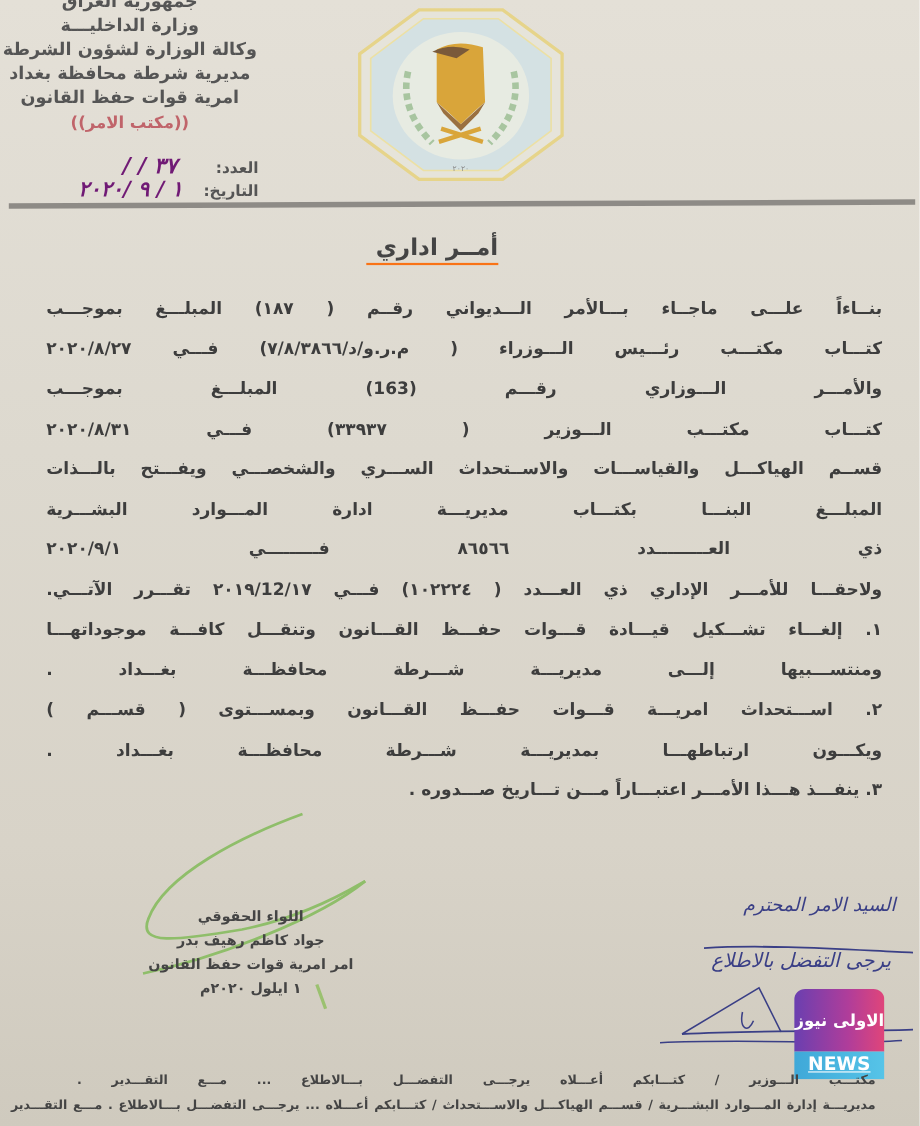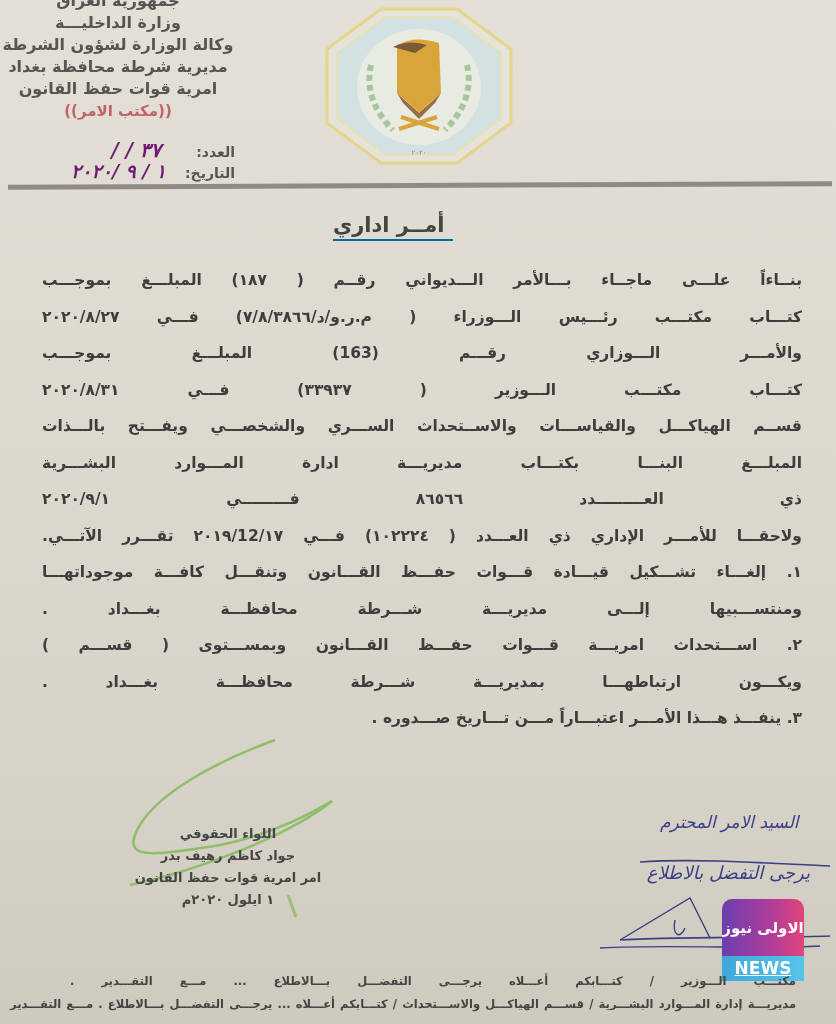--- a/index.html
+++ b/index.html
@@ -10,21 +10,21 @@
   }
   .header-block{position:absolute;right:598px;top:0;width:240px;text-align:center;direction:rtl;
     font-weight:bold;font-size:16px;line-height:22px;color:#555;}
   .header-block .line{display:block;white-space:nowrap;}
   .header-block .red{color:#c0646a;font-size:15px;}
   .header-block .first{margin-top:-10px;}
   .ref{position:absolute;direction:rtl;font-weight:bold;font-size:14px;color:#555;}
   .hand{color:#701a75;font-family:"DejaVu Serif",serif;font-style:italic;}
   .logo{position:absolute;left:323px;top:5px;width:192px;height:162px;}
   .sep{position:absolute;left:8px;right:4px;top:183px;height:5px;background:#8e8b86;transform:rotate(-0.25deg);}
-  .title{position:absolute;left:333px;top:213px;width:120px;text-align:left;font-weight:bold;font-size:21px;color:#444;direction:rtl;border-bottom:2px solid #0369a1;padding-bottom:2px;}
+  .title{position:absolute;left:333px;top:213px;width:120px;text-align:right;font-weight:bold;font-size:21px;color:#444;direction:rtl;border-bottom:2px solid #f97316;padding-bottom:2px;}
   .body{position:absolute;left:42px;width:760px;top:268px;direction:rtl;}
   .body .ln{display:block;font-weight:bold;font-size:15.5px;color:#3d3d3d;height:36.5px;line-height:24px;
     text-align:justify;text-align-last:justify;white-space:nowrap;overflow:hidden;}
   .body .ln.last{text-align-last:right;}
   .sig{position:absolute;left:118px;top:823px;width:220px;direction:rtl;text-align:center;font-weight:bold;font-size:13px;line-height:22px;color:#444;}
   .sig span{display:block;}
   .footer{position:absolute;left:10px;right:40px;top:970px;direction:rtl;font-weight:bold;font-size:11.5px;color:#444;line-height:23px;}
   .footer span{display:block;white-space:nowrap;text-align:justify;text-align-last:justify;}
   .annot{position:absolute;direction:rtl;color:#3a3f86;font-family:"DejaVu Serif",serif;font-style:italic;font-size:17px;}
   .badge{position:absolute;left:722px;top:899px;width:82px;height:95px;border-radius:10px;overflow:hidden;}
@@ -95,21 +95,21 @@
   <path d="M178,160 L186,182" stroke="#9bc170" stroke-width="3" fill="none"></path>
 </svg>
 
 <div class="sig">
   <span>اللواء الحقوقي</span>
   <span>جواد كاظم رهيف بدر</span>
   <span>امر امرية قوات حفظ القانون</span>
   <span>١ ايلول ٢٠٢٠م</span>
 </div>
 
-<div class="annot" style="left:660px;top:812px;width:170px;text-align:left;">السيد الامر المحترم</div>
+<div class="annot" style="left:660px;top:812px;width:170px;text-align:center;">السيد الامر المحترم</div>
 <svg style="position:absolute;left:580px;top:840px;" width="256" height="120">
   <path d="M60,22 C120,18 200,24 250,26" stroke="#3a3f86" stroke-width="1.6" fill="none"></path>
   <path d="M40,100 C120,96 200,98 250,96" stroke="#3a3f86" stroke-width="1.6" fill="none"></path>
   <path d="M20,108 C100,104 180,110 240,106" stroke="#3a3f86" stroke-width="1.4" fill="none"></path>
   <path d="M40,100 L110,58 L130,98" stroke="#3a3f86" stroke-width="1.4" fill="none"></path>
   <path d="M95,80 C92,95 100,100 105,88" stroke="#3a3f86" stroke-width="1.4" fill="none"></path>
 </svg>
 <div class="annot" style="left:620px;top:862px;width:190px;text-align:right;font-size:18px;">يرجى التفضل بالاطلاع</div>
 
 <div class="badge">

